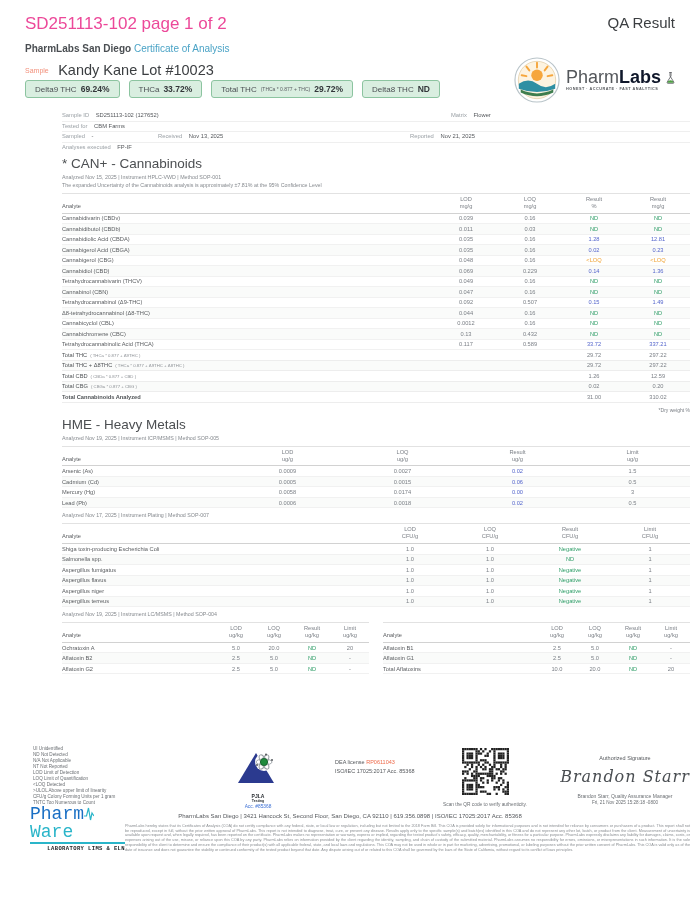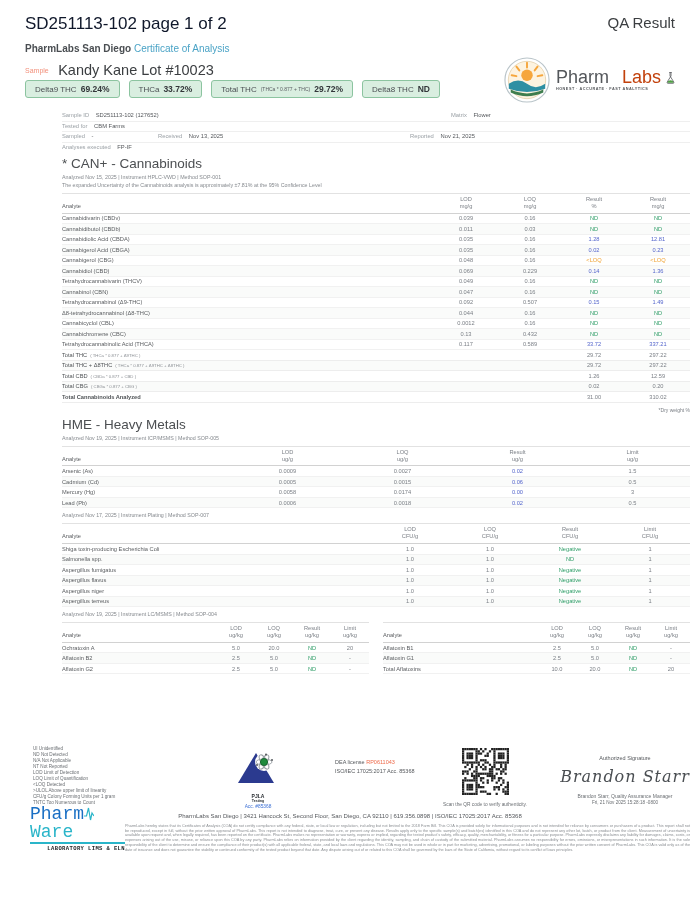--- a/index.html
+++ b/index.html
@@ -1,38 +1,38 @@
 <!DOCTYPE html>
 <html><head>
 <meta charset="utf-8">
 <style>
   html,body{margin:0;padding:0;background:#e9e9e9;}
   .page{position:relative;width:700px;height:906px;background:#ffffff;overflow:hidden;
         font-family:"Liberation Sans",sans-serif;color:#4a4e52;}
   
   .topbar{display:flex;justify-content:space-between;align-items:flex-start;padding:14px 25px 0 25px;}
-  .doc-id{font-size:17px;color:#0f172a;}
+  .doc-id{font-size:17px;color:#ec4899;}
   .qa{font-size:15px;color:#3b3e41;}
   .headrow{display:flex;justify-content:space-between;padding:9px 25px 0 25px;}
   .lab-line{font-size:10px;}
   .lab-name{font-weight:bold;color:#4a4e52;}
   .coa{color:#4aa3c6;}
   .sample-line{margin-top:7px;}
   .sample-label{font-size:7px;color:#f2907b;margin-right:5px;vertical-align:2px;}
   .sample-name{font-size:14.5px;color:#3b3e41;}
   .badges{margin-top:1px;display:flex;}
   .badge{display:inline-flex;align-items:center;gap:4px;border:1px solid #8cc4a0;background:#d9eee0;
          border-radius:3px;padding:3px 9px;margin-right:9px;font-size:8px;color:#4a4e52;}
   .badge .val{font-weight:bold;font-size:8.5px;color:#33373a;}
   .badge .formula{font-size:5px;color:#5c6064;}
   .logo-block{display:flex;align-items:center;gap:6px;margin-top:14px;}
   .wordmark{line-height:1;}
   .wm-top{font-size:18px;}
   .wm-pharm{color:#54575b;}
-  .wm-labs{color:#c2410c;font-weight:normal;margin-left:13px;}
+  .wm-labs{color:#0f172a;font-weight:bold;}
   .tagline{font-size:3.8px;letter-spacing:0.5px;color:#55585c;margin-top:2px;font-weight:bold;}
   
   .content{margin:8px 10px 0 62px;width:628px;}
   .sirow{position:relative;height:9.5px;line-height:9.5px;border-bottom:1px solid #efefef;font-size:5.8px;}
   .silabel{color:#9aa0a5;margin-right:5px;}
   .sivalue{color:#55585c;}
   .si-abs{position:absolute;top:0;}
   
   .section{margin-top:4px;}
   .sec-title{font-size:13.5px;color:#4c4f52;}

